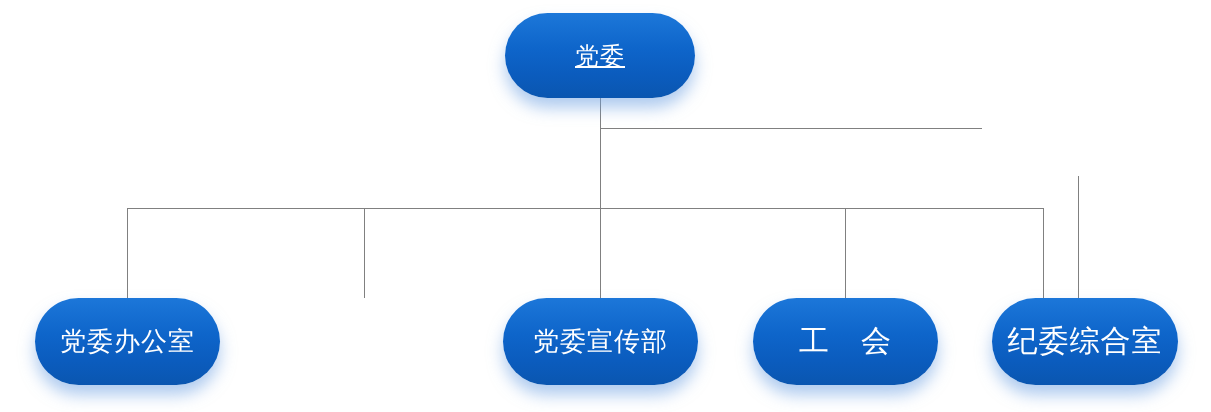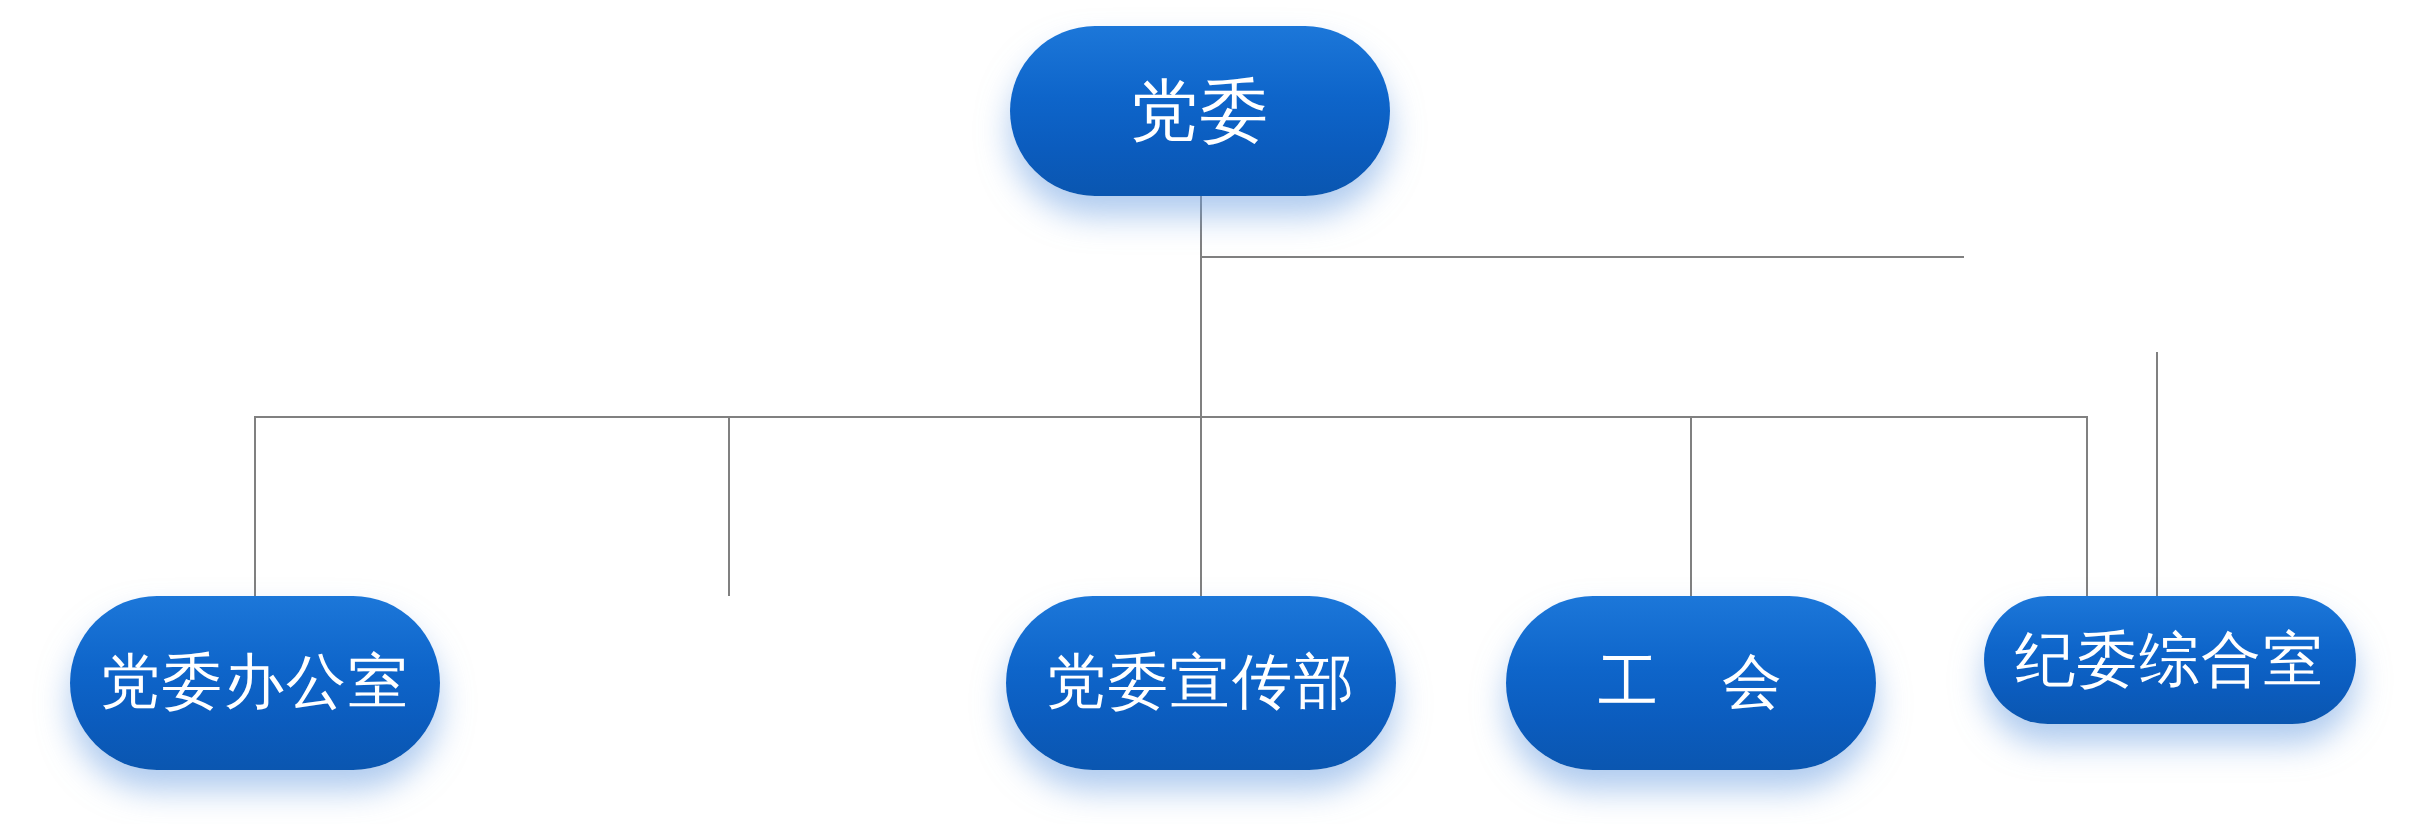--- a/index.html
+++ b/index.html
@@ -36,37 +36,38 @@
     align-items: center;
     justify-content: center;
     text-align: center;
     color: #ffffff;
     background: linear-gradient(180deg, #1c77d9 0%, #0e65ca 42%, #0b5cbe 72%, #0a56b0 100%);
     box-shadow: 0 10px 16px rgba(110, 160, 225, 0.55);
     z-index: 2;
     letter-spacing: 1px;
   }
   .node-top {
-    font-size: 34px;
+    font-size: 24px;
+    text-decoration: underline;
   }
   .node-bottom {
-    font-size: 30px;
+    font-size: 26px;
     line-height: 36px;
   }
   .node-single-bottom {
     font-size: 30px;
   }
   
   #node-dangwei   { left: 505px; top: 13px;  width: 190px; height: 85px; border-radius: 43px; }
   #node-jiwei     { left: 982px; top: 90px;  width: 202px; height: 86px; border-radius: 43px; }
   #node-bangongshi{ left: 35px;  top: 298px; width: 185px; height: 87px; border-radius: 44px; }
   #node-zuzhibu   { left: 267px; top: 298px; width: 195px; height: 87px; border-radius: 44px; }
   #node-xuanchuan { left: 503px; top: 298px; width: 195px; height: 87px; border-radius: 44px; }
   #node-gonghui   { left: 753px; top: 298px; width: 185px; height: 87px; border-radius: 44px; text-align: right; }
-  #node-zongheshi { left: 992px; top: 298px; width: 186px; height: 64px; border-radius: 44px; }
+  #node-zongheshi { left: 992px; top: 298px; width: 186px; height: 87px; border-radius: 44px; }
 </style>
 </head>
 <body>
 
 <div class="canvas">
 
   <div class="vline" style="left:600px;  top:98px;  height:200px;"></div>
   <div class="hline" style="left:600px;  top:128px; width:382px;"></div>
   <div class="vline" style="left:1078px; top:176px; height:122px;"></div>
   <div class="hline" style="left:127px;  top:208px; width:916px;"></div>

